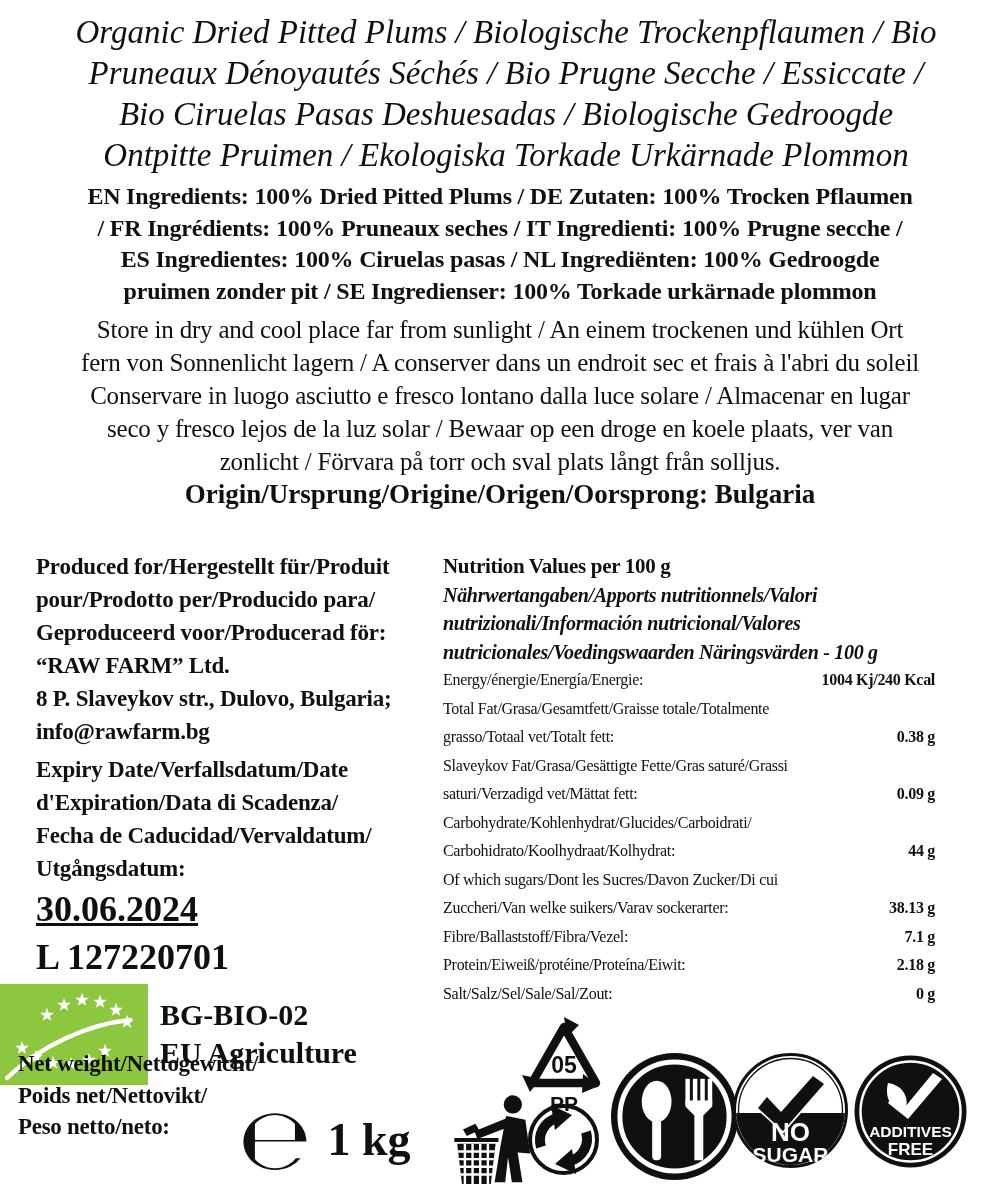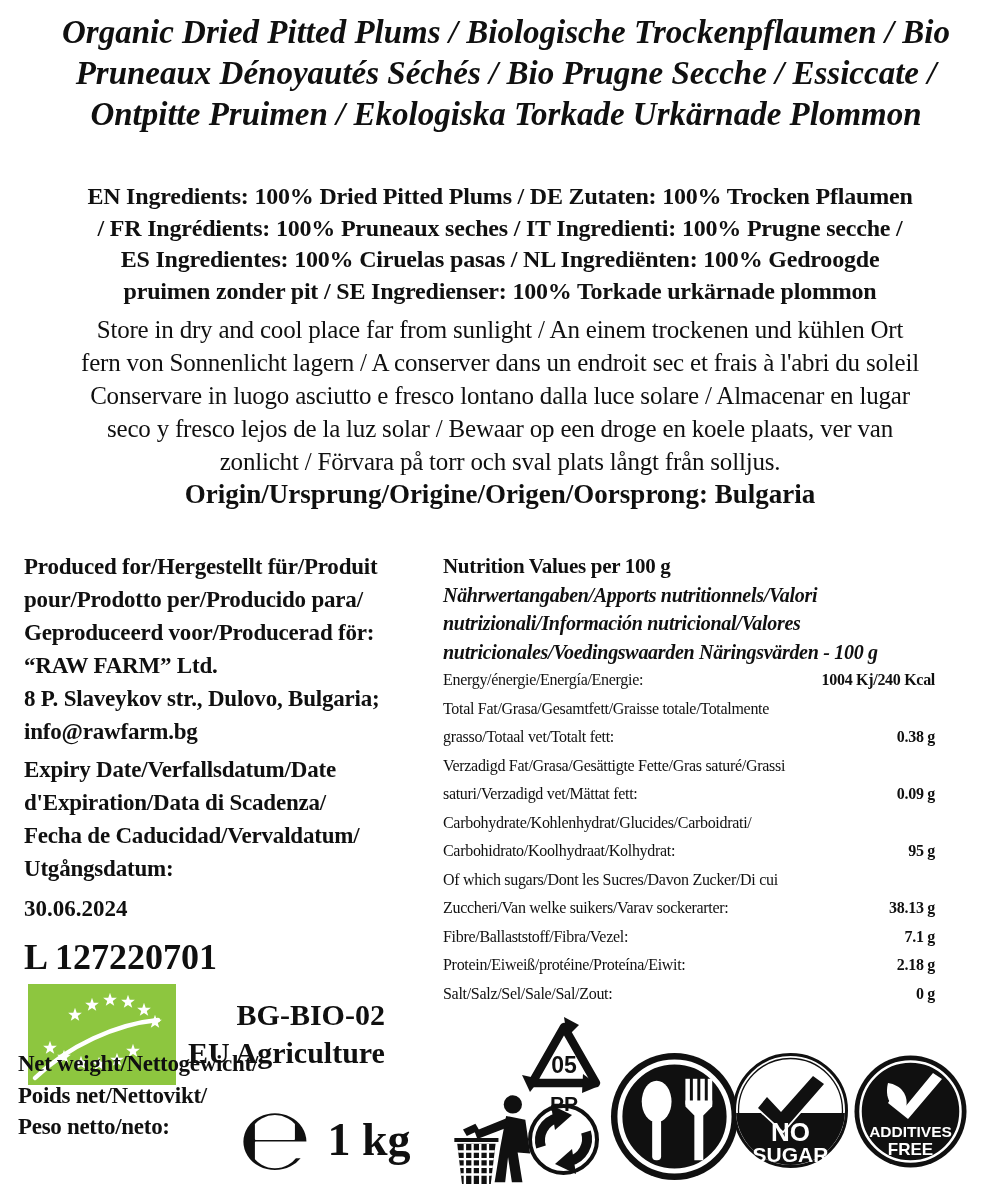--- a/index.html
+++ b/index.html
@@ -1,32 +1,32 @@
 <!DOCTYPE html>
 <html><head>
 <meta charset="utf-8">
 <style>
   html,body{margin:0;padding:0;background:#ffffff;}
   body{width:1000px;height:1191px;color:#101010;font-family:"Liberation Serif","DejaVu Serif",serif;}
   .root{position:relative;width:1000px;height:1191px;overflow:hidden;background:#fff;}
   .center{position:absolute;left:0;right:0;text-align:center;}
   .line{white-space:nowrap;}
 
-  .block-title{top:12px;font-style:italic;font-weight:bold;font-size:33px;line-height:41px;padding-left:12px;}
+  .block-title{top:12px;font-style:italic;font-weight:normal;font-size:33px;line-height:41px;padding-left:12px;}
   .block-ingredients{top:181px;font-weight:bold;font-size:24px;line-height:31.5px;letter-spacing:-0.2px;}
   .block-storage{top:313px;font-size:25px;line-height:33px;letter-spacing:-0.2px;}
   .block-origin{top:479px;font-weight:bold;font-size:27px;}
 
-  .left-col{position:absolute;left:24px;top:550px;width:424px;font-weight:bold;}
+  .left-col{position:absolute;left:36px;top:550px;width:424px;font-weight:bold;}
   .left-col .line{font-size:23px;line-height:33px;letter-spacing:-0.2px;}
   .expiry{margin-top:5px;}
-  .expiry-date{font-size:23px;line-height:42px;margin-top:3px;}
+  .expiry-date{font-size:36px;line-height:42px;margin-top:3px;text-decoration:underline;}
   .lot-number{font-size:36px;line-height:42px;margin-top:6px;}
 
-  .cert{position:absolute;left:28px;top:984px;display:flex;text-align:right;}
+  .cert{position:absolute;left:0;top:984px;display:flex;}
   .cert-text{font-weight:bold;font-size:30px;line-height:38px;padding-top:12px;margin-left:12px;}
 
   .net-weight{position:absolute;left:18px;top:1048px;font-weight:bold;}
   .net-weight .line{font-size:23px;line-height:31.5px;letter-spacing:-0.3px;}
   .weight-value{position:absolute;left:238px;top:1096px;display:flex;align-items:center;}
   .est-sign{font-family:"DejaVu Sans",sans-serif;font-size:86px;line-height:1;font-weight:normal;}
   .weight-num{font-weight:bold;font-size:46px;margin-left:16px;}
 
   .right-col{position:absolute;left:443px;top:552px;width:492px;letter-spacing:-0.3px;}
   .nut-title{font-weight:bold;font-size:21px;line-height:28.5px;white-space:nowrap;}
@@ -44,20 +44,21 @@
   .icon-additives{left:852px;top:1053px;}
 </style>
 </head>
 <body>
 
 <div class="root">
 
   <div class="center block-title">
     <div class="line">Organic Dried Pitted Plums / Biologische Trockenpflaumen / Bio</div>
     <div class="line">Pruneaux Dénoyautés Séchés / Bio Prugne Secche / Essiccate /</div>
+    <div class="line">Bio Ciruelas Pasas Deshuesadas / Biologische Gedroogde</div>
     <div class="line">Ontpitte Pruimen / Ekologiska Torkade Urkärnade Plommon</div>
   </div>
 
   <div class="center block-ingredients">
     <div class="line">EN Ingredients: 100% Dried Pitted Plums / DE Zutaten: 100% Trocken Pflaumen</div>
     <div class="line">/ FR Ingrédients: 100% Pruneaux seches / IT Ingredienti: 100% Prugne secche  /</div>
     <div class="line">ES Ingredientes: 100% Ciruelas pasas  / NL Ingrediënten: 100% Gedroogde</div>
     <div class="line">pruimen zonder pit / SE Ingredienser: 100% Torkade urkärnade plommon</div>
   </div>
 
@@ -145,32 +146,32 @@
 
     <div class="nut-row">
       <div class="line">Total Fat/Grasa/Gesamtfett/Graisse totale/Totalmente</div>
       <div class="line row-last">
         <span>grasso/Totaal vet/Totalt fett:</span>
         <span class="val">0.38 g</span>
       </div>
     </div>
 
     <div class="nut-row">
-      <div class="line">Verzadigd Fat/Grasa/Gesättigte Fette/Gras saturé/Grassi</div>
+      <div class="line">Slaveykov Fat/Grasa/Gesättigte Fette/Gras saturé/Grassi</div>
       <div class="line row-last">
         <span>saturi/Verzadigd vet/Mättat fett:</span>
         <span class="val">0.09 g</span>
       </div>
     </div>
 
     <div class="nut-row">
       <div class="line">Carbohydrate/Kohlenhydrat/Glucides/Carboidrati/</div>
       <div class="line row-last">
         <span>Carbohidrato/Koolhydraat/Kolhydrat:</span>
-        <span class="val">95 g</span>
+        <span class="val">44 g</span>
       </div>
     </div>
 
     <div class="nut-row">
       <div class="line">Of which sugars/Dont les Sucres/Davon Zucker/Di cui</div>
       <div class="line row-last">
         <span>Zuccheri/Van welke suikers/Varav sockerarter:</span>
         <span class="val">38.13 g</span>
       </div>
     </div>

